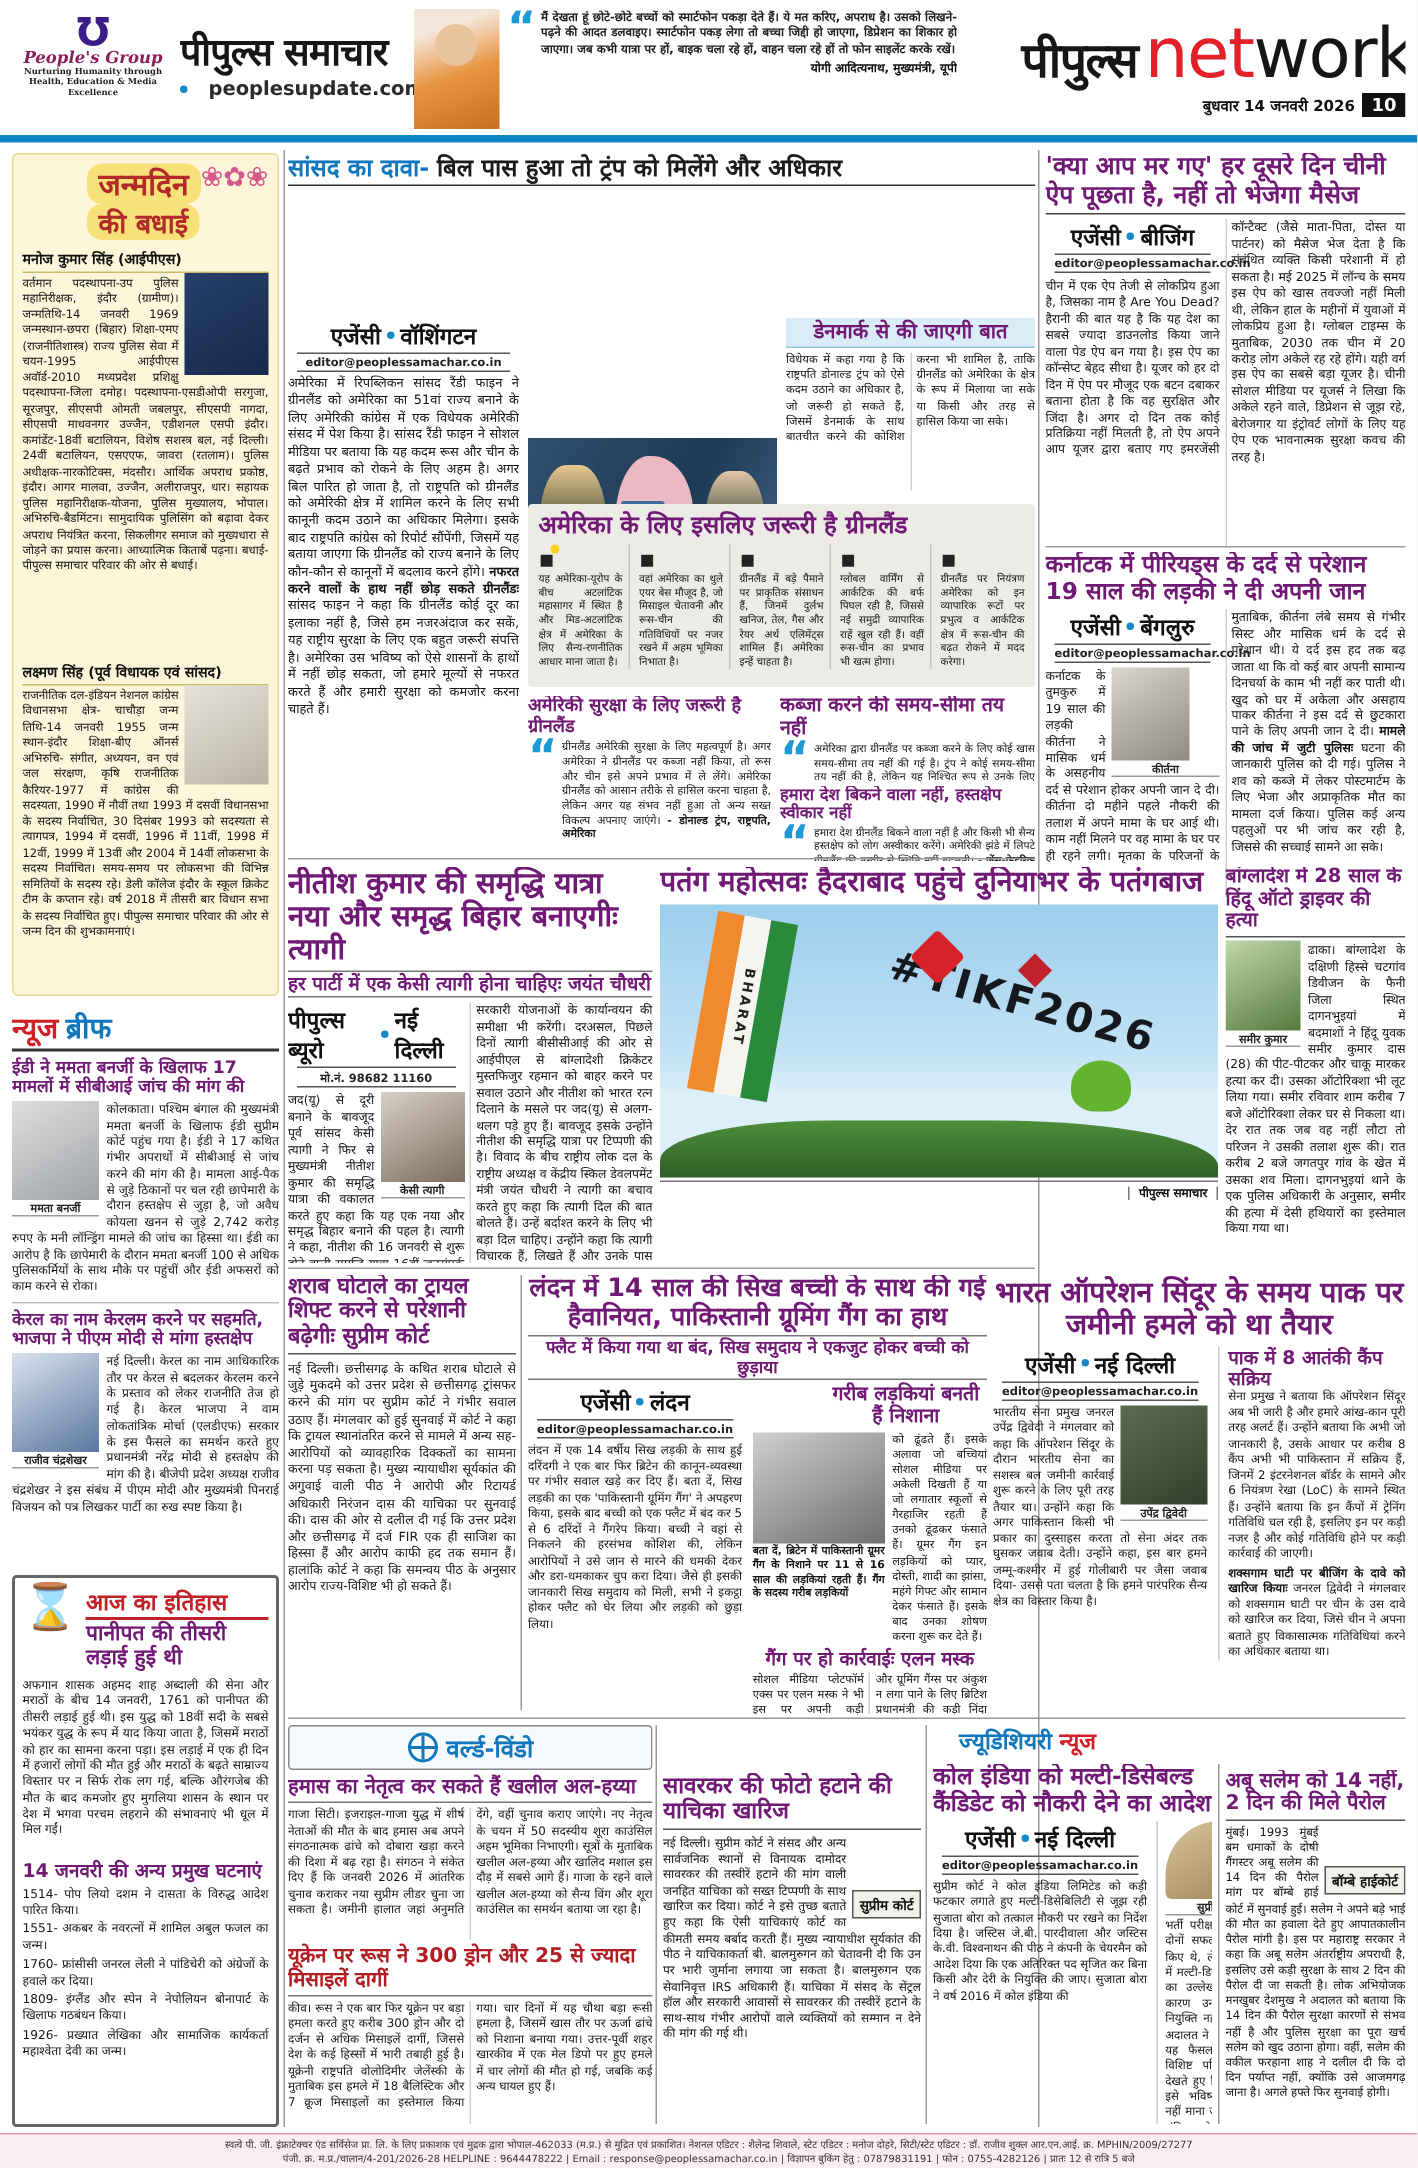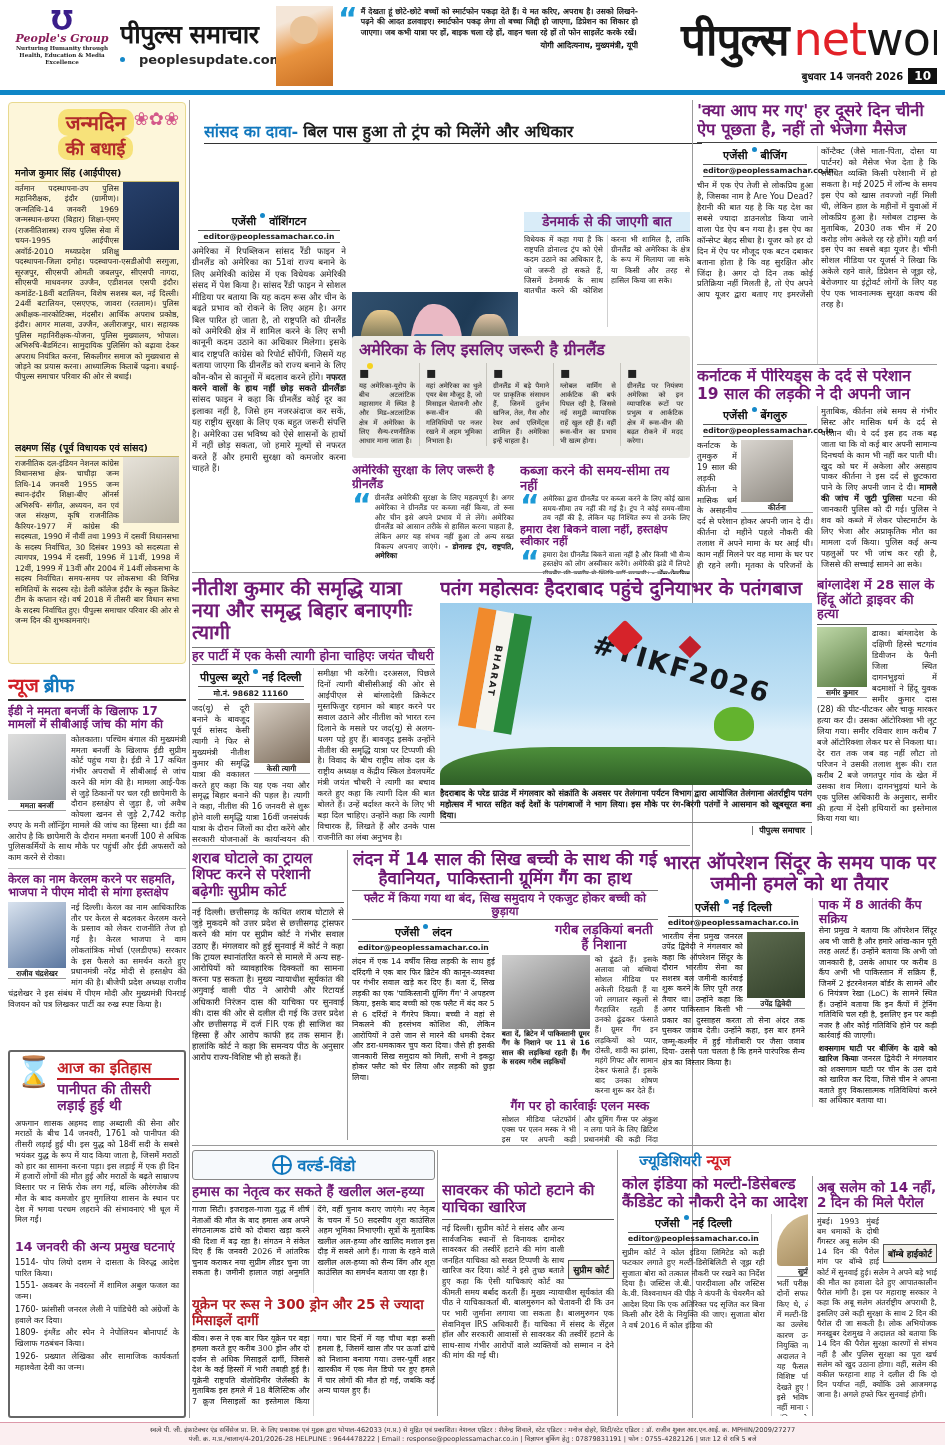--- a/index.html
+++ b/index.html
@@ -1,21 +1,21 @@
 <!DOCTYPE html>
 <html><head>
 <meta charset="utf-8">
 <style>
   html,body{margin:0;padding:0;background:#e9e9e9;}
   .page{position:relative;width:945px;height:1445px;background:#ffffff;overflow:hidden;
         font-family:"DejaVu Sans","Liberation Sans",sans-serif;color:#111;}
   .abs{position:absolute;box-sizing:border-box;overflow:hidden;}
   .hl{font-weight:700;color:#701a75;line-height:1.13;}
   .bt{font-size:8.6px;line-height:1.33;text-align:justify;color:#151515;margin:0;}
-  .byline{display:flex;justify-content:center;gap:4px;font-size:11px;font-weight:700;padding:1px 0;}
+  .byline{display:flex;align-items:center;justify-content:center;gap:4px;font-size:15px;font-weight:700;padding:1px 0;}
   .dot{width:5px;height:5px;border-radius:50%;background:#1588c9;display:inline-block;flex:0 0 auto;}
   .email-line{font-size:7.6px;font-weight:700;text-align:center;color:#222;border-top:1px solid #555;border-bottom:1px solid #555;padding:1px 0;margin:1px 6px 3px;}
   .two-col{column-count:2;column-gap:8px;column-rule:1px solid #cfcfcf;}
   .cap{font-size:7.4px;font-weight:700;text-align:center;color:#222;}
   .photo{position:relative;background:linear-gradient(135deg,#b9c5ce,#8799a6);}
   .rule-h{background:#9a9a9a;height:1px;}
   .rule-v{background:#9a9a9a;width:1px;}
   .qmark::before{content:"\201C";font-size:30px;line-height:0.8;color:#1d9ad6;font-weight:700;display:block;}
   .kicker-band{font-size:16px;font-weight:700;}
   .sec-blue{color:#1177bd;}
@@ -53,21 +53,21 @@
       <span class="qmark" style="flex:0 0 14px;"></span>
       <div>
         <p style="margin:0;font-size:7.8px;line-height:1.32;font-weight:700;color:#1d1d1d;text-align:justify;">मैं देखता हूं छोटे-छोटे बच्चों को स्मार्टफोन पकड़ा देते हैं। ये मत करिए, अपराध है। उसको लिखने-पढ़ने की आदत डलवाइए। स्मार्टफोन पकड़ लेगा तो बच्चा जिद्दी हो जाएगा, डिप्रेशन का शिकार हो जाएगा। जब कभी यात्रा पर हों, बाइक चला रहे हों, वाहन चला रहे हों तो फोन साइलेंट करके रखें।</p>
         <div style="font-size:8px;font-weight:700;text-align:right;color:#111;margin-top:1px;">योगी आदित्यनाथ, मुख्यमंत्री, यूपी</div>
       </div>
     </div>
   </div>
 
   <div class="abs" style="left:645px;top:8px;width:292px;height:80px;">
     <div style="text-align:right;white-space:nowrap;">
-      <span style="font-size:44px;font-weight:700;color:#161616;letter-spacing:-1px;margin-left:36px;">पीपुल्स</span>
+      <span style="font-size:32px;font-weight:700;color:#161616;letter-spacing:-1px;margin-left:36px;">पीपुल्स</span>
       <span style="font-size:46px;font-weight:500;color:#e22128;letter-spacing:-1px;">net</span><span style="font-size:46px;font-weight:500;color:#161616;letter-spacing:-1px;">work</span>
     </div>
     <div style="display:flex;justify-content:flex-end;align-items:center;gap:5px;margin-top:0px;">
       <span style="font-size:10px;font-weight:700;color:#111;">बुधवार 14 जनवरी 2026</span>
       <span style="background:#111;color:#fff;font-size:12px;font-weight:700;padding:1px 6px;">10</span>
     </div>
   </div>
 
   <div class="abs" style="left:0;top:90px;width:945px;height:5px;background:#0f86c6;"></div>
 
@@ -133,21 +133,21 @@
     </div>
     <p class="bt" style="font-size:8.1px;margin-top:4px;height:118px;">अफगान शासक अहमद शाह अब्दाली की सेना और मराठों के बीच 14 जनवरी, 1761 को पानीपत की तीसरी लड़ाई हुई थी। इस युद्ध को 18वीं सदी के सबसे भयंकर युद्ध के रूप में याद किया जाता है, जिसमें मराठों को हार का सामना करना पड़ा। इस लड़ाई में एक ही दिन में हजारों लोगों की मौत हुई और मराठों के बढ़ते साम्राज्य विस्तार पर न सिर्फ रोक लग गई, बल्कि औरंगजेब की मौत के बाद कमजोर हुए मुगलिया शासन के स्थान पर देश में भगवा परचम लहराने की संभावनाएं भी धूल में मिल गईं।</p>
     <div class="hl" style="font-size:12.5px;margin-top:4px;">14 जनवरी की अन्य प्रमुख घटनाएं</div>
     <p class="bt" style="font-size:8.1px;margin-top:3px;">1514- पोप लियो दशम ने दासता के विरुद्ध आदेश पारित किया।</p>
     <p class="bt" style="font-size:8.1px;margin-top:2px;">1551- अकबर के नवरत्नों में शामिल अबुल फजल का जन्म।</p>
     <p class="bt" style="font-size:8.1px;margin-top:2px;">1760- फ्रांसीसी जनरल लेली ने पांडिचेरी को अंग्रेजों के हवाले कर दिया।</p>
     <p class="bt" style="font-size:8.1px;margin-top:2px;">1809- इंग्लैंड और स्पेन ने नेपोलियन बोनापार्ट के खिलाफ गठबंधन किया।</p>
     <p class="bt" style="font-size:8.1px;margin-top:2px;">1926- प्रख्यात लेखिका और सामाजिक कार्यकर्ता महाश्वेता देवी का जन्म।</p>
   </div>
 
-  <div class="abs" style="left:192px;top:120px;width:498px;height:24px;border-bottom:1px solid #333;margin-left:12px;">
+  <div class="abs" style="left:192px;top:100px;width:498px;height:24px;border-bottom:1px solid #333;">
     <span class="kicker-band sec-blue">सांसद का दावा-</span>
     <span class="kicker-band" style="color:#1c1c1c;">बिल पास हुआ तो ट्रंप को मिलेंगे और अधिकार</span>
   </div>
 
   <div class="abs" style="left:192px;top:212px;width:154px;height:362px;">
     <div class="byline">
       <span>एजेंसी</span>
       <span class="dot"></span>
       <span>वॉशिंगटन</span>
     </div>
@@ -298,21 +298,20 @@
           <span style="writing-mode:vertical-rl;font-size:9px;font-weight:700;color:#222;letter-spacing:2px;">BHARAT</span>
         </div>
         <div style="flex:1;background:#2a8a3c;"></div>
       </div>
       <div style="position:absolute;left:150px;top:50px;transform:rotate(16deg);font-size:27px;font-weight:700;color:#15181c;letter-spacing:2px;">#TIKF2026</div>
       <div style="position:absolute;left:172px;top:22px;width:26px;height:26px;background:#d6232a;transform:rotate(45deg);border-radius:3px;"></div>
       <div style="position:absolute;left:242px;top:36px;width:16px;height:16px;background:#c2202c;transform:rotate(45deg);"></div>
       <div style="position:absolute;right:58px;bottom:44px;width:40px;height:34px;background:#63b32e;border-radius:50% 50% 40% 40%;"></div>
       <div style="position:absolute;left:0;bottom:0;width:100%;height:38px;background:linear-gradient(#4d8f3a,#2f5f27);border-radius:30% 40% 0 0/70% 80% 0 0;"></div>
     </div>
-    <p class="bt" style="font-size:8.2px;font-weight:600;margin-top:3px;height:32px;">हैदराबाद के परेड ग्राउंड में मंगलवार को संक्रांति के अवसर पर तेलंगाना पर्यटन विभाग द्वारा आयोजित तेलंगाना अंतर्राष्ट्रीय पतंग महोत्सव में भारत सहित कई देशों के पतंगबाजों ने भाग लिया। इस मौके पर रंग-बिरंगी पतंगों ने आसमान को खूबसूरत बना दिया।</p>
     <div style="text-align:right;font-size:8px;font-weight:700;border-top:1px solid #777;margin-top:2px;padding-top:1px;">
       <span style="border-left:1px solid #777;border-right:1px solid #777;padding:0 6px;">पीपुल्स समाचार</span>
     </div>
   </div>
 
   <div class="abs" style="left:817px;top:578px;width:120px;height:276px;">
     <div class="hl" style="font-size:13px;border-bottom:1px solid #555;padding-bottom:2px;">बांग्लादेश में 28 साल के हिंदू ऑटो ड्राइवर की हत्या</div>
     <span class="float-photo-l" style="width:50px;margin-top:2px;">
       <span class="photo" style="display:block;width:50px;height:60px;background:linear-gradient(150deg,#bfd8a8,#56793f);"></span>
       <span class="cap" style="display:block;border-bottom:1px solid #999;">समीर कुमार</span>

